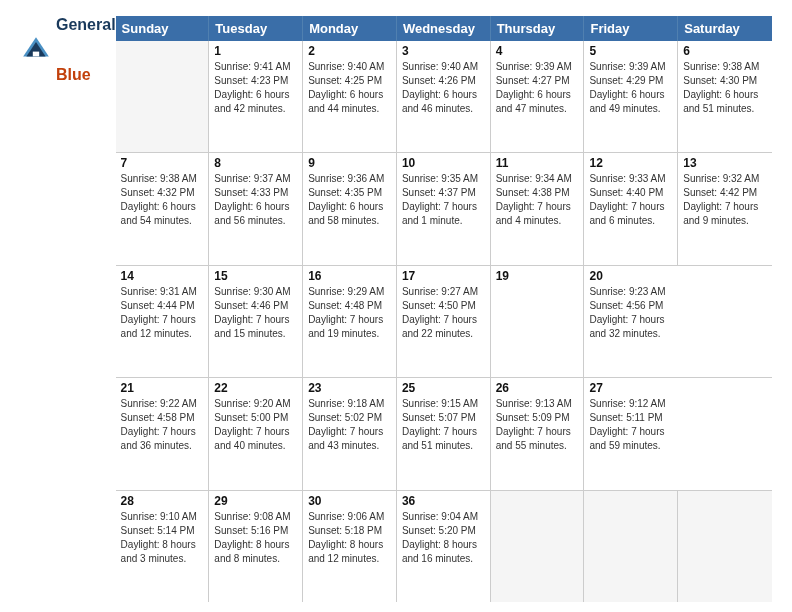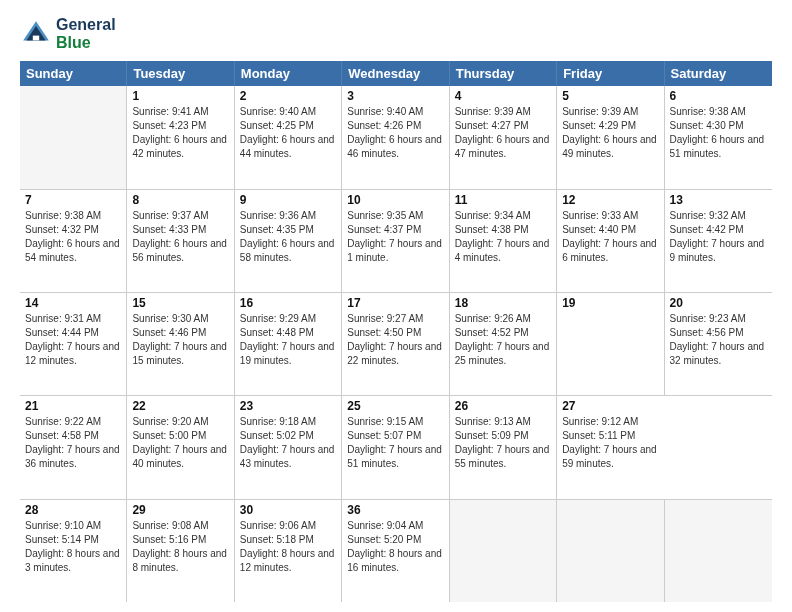--- a/index.html
+++ b/index.html
@@ -8,21 +8,21 @@
       background: #fff;
       width: 792px;
       height: 612px;
       overflow: hidden;
     }
     .page {
       width: 792px;
       height: 612px;
       padding: 16px 20px 10px 20px;
       display: flex;
-      flex-direction: column;
+      flex-direction: row;
     }
     .header {
       display: flex;
       justify-content: space-between;
       align-items: flex-start;
       margin-bottom: 10px;
     }
     .logo {
       display: flex;
       align-items: center;
@@ -105,21 +105,21 @@
 <div class="page">
   <div class="header">
     <div class="logo">
       <svg class="logo-icon" viewBox="0 0 40 40">
         <polygon points="20,4 36,28 4,28" fill="#4a90c4"></polygon>
         <polygon points="20,10 32,28 8,28" fill="#1a3a5c"></polygon>
         <rect x="16" y="22" width="8" height="6" fill="#fff"></rect>
       </svg>
       <div>
         <div style="font-size:16px;font-weight:bold;color:#1a3a5c;line-height:1.1;">General</div>
-        <div style="font-size:16px;font-weight:bold;color:#15803d;line-height:1.1;">Blue</div>
+        <div style="font-size:16px;font-weight:bold;color:#c2410c;line-height:1.1;margin-top:32px;">Blue</div>
       </div>
     </div>
     <div class="title-block">
       <div class="month-title"></div>
       <div class="location-title"></div>
     </div>
   </div>
 
   <div class="calendar">
     <div class="cal-header" id="cal-header">
@@ -200,24 +200,20 @@
           </div>
           <div class="cal-cell">
             <span class="day-num">16</span>
             <div class="cell-info">Sunrise: 9:29 AM<br>Sunset: 4:48 PM<br>Daylight: 7 hours and 19 minutes.</div>
           </div>
           <div class="cal-cell">
             <span class="day-num">17</span>
             <div class="cell-info">Sunrise: 9:27 AM<br>Sunset: 4:50 PM<br>Daylight: 7 hours and 22 minutes.</div>
           </div>
           <div class="cal-cell">
-            <span class="day-num">18</span>
-            <div class="cell-info">Sunrise: 9:26 AM<br>Sunset: 4:52 PM<br>Daylight: 7 hours and 25 minutes.</div>
-          </div>
-          <div class="cal-cell">
             <span class="day-num">19</span>
           </div>
           <div class="cal-cell">
             <span class="day-num">20</span>
             <div class="cell-info">Sunrise: 9:23 AM<br>Sunset: 4:56 PM<br>Daylight: 7 hours and 32 minutes.</div>
           </div>
         </div>
         <div class="cal-row">
           <div class="cal-cell">
             <span class="day-num">21</span>

